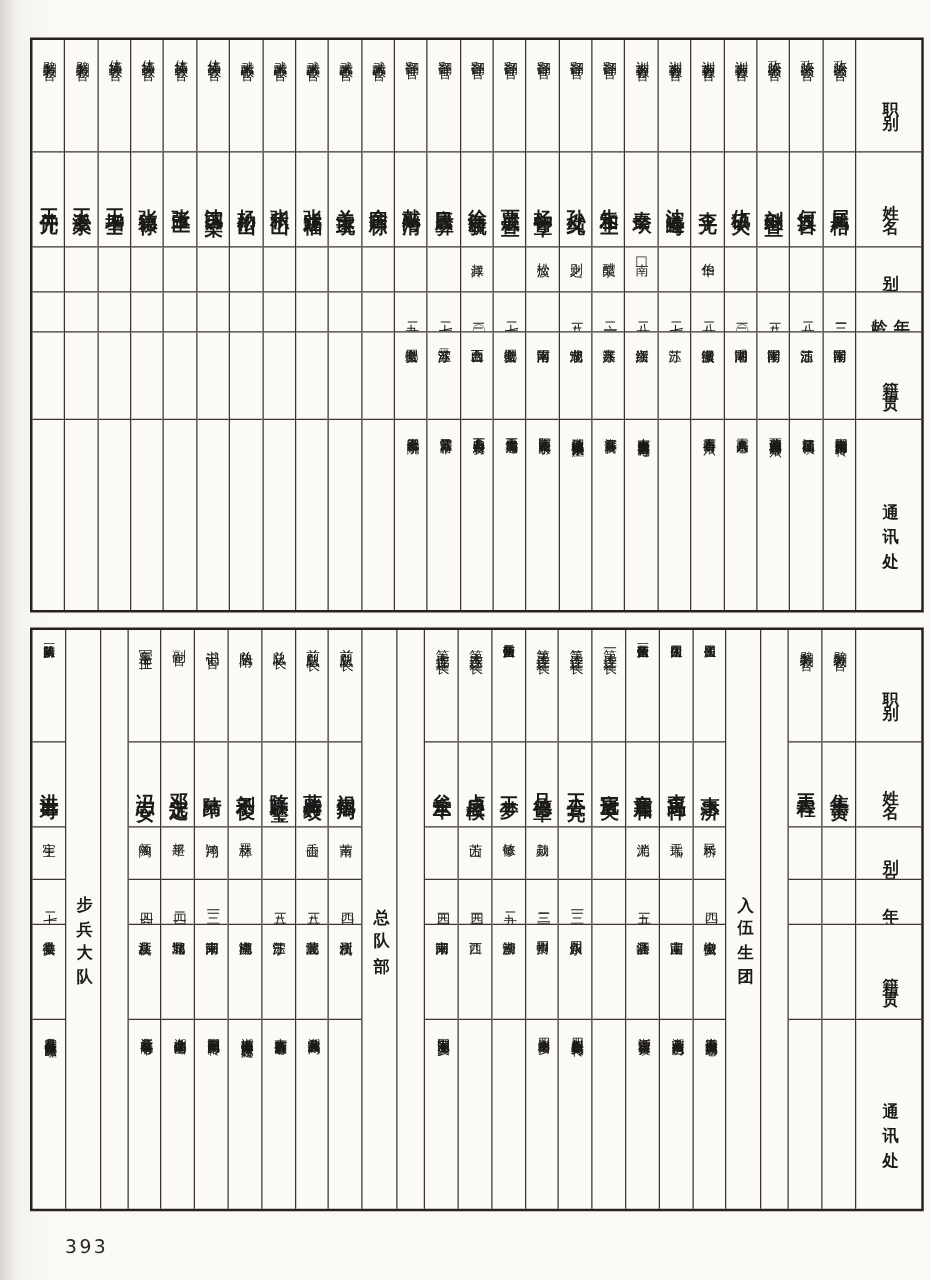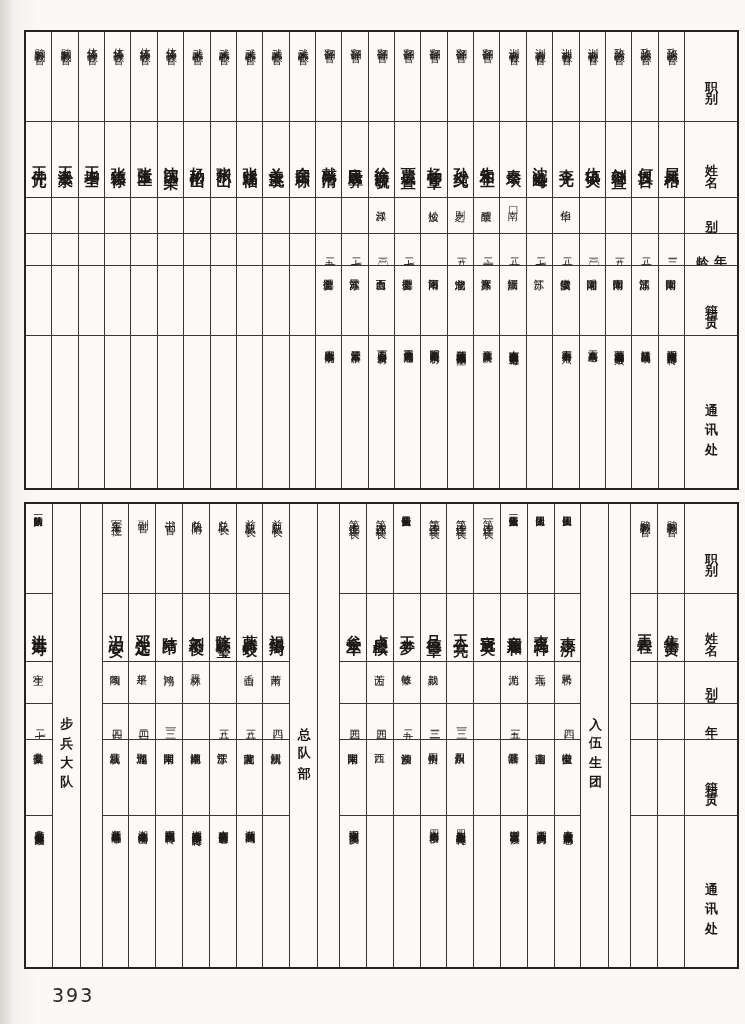--- a/index.html
+++ b/index.html
@@ -54,21 +54,21 @@
   .name{font-weight:700;font-size:15px;letter-spacing:3px;}
   .alias{font-size:10.5px;letter-spacing:1px;justify-content:flex-start;padding-top:4px;}
   .age{font-size:11px;letter-spacing:1px;}
   .origin{font-size:10.5px;justify-content:flex-start;padding-top:5px;line-height:12px;}
   .address{font-size:10px;justify-content:flex-start;padding-top:6px;line-height:12.5px;letter-spacing:0.5px;}
   .hcell{font-size:13px;font-weight:700;letter-spacing:0.85em;padding-top:0.85em;}
   .hcell.h5{letter-spacing:1.55em;padding-top:1.55em;}
   .labeltext{font-size:13px;font-weight:700;letter-spacing:1.5em;padding-top:1.5em;}
   .pageno{
     position:absolute;left:52px;bottom:18px;
-    font-size:19px;letter-spacing:2px;color:#2a2722;
+    font-size:15px;letter-spacing:2px;color:#2a2722;
   }
 </style>
 </head>
 <body>
 
 <div class="page">
   <div class="rtable t-top" id="table-top">
       <div class="col hdrcol">
         <div class="cell r0 hcell">职别</div>
         <div class="cell r1 hcell">姓名</div>

